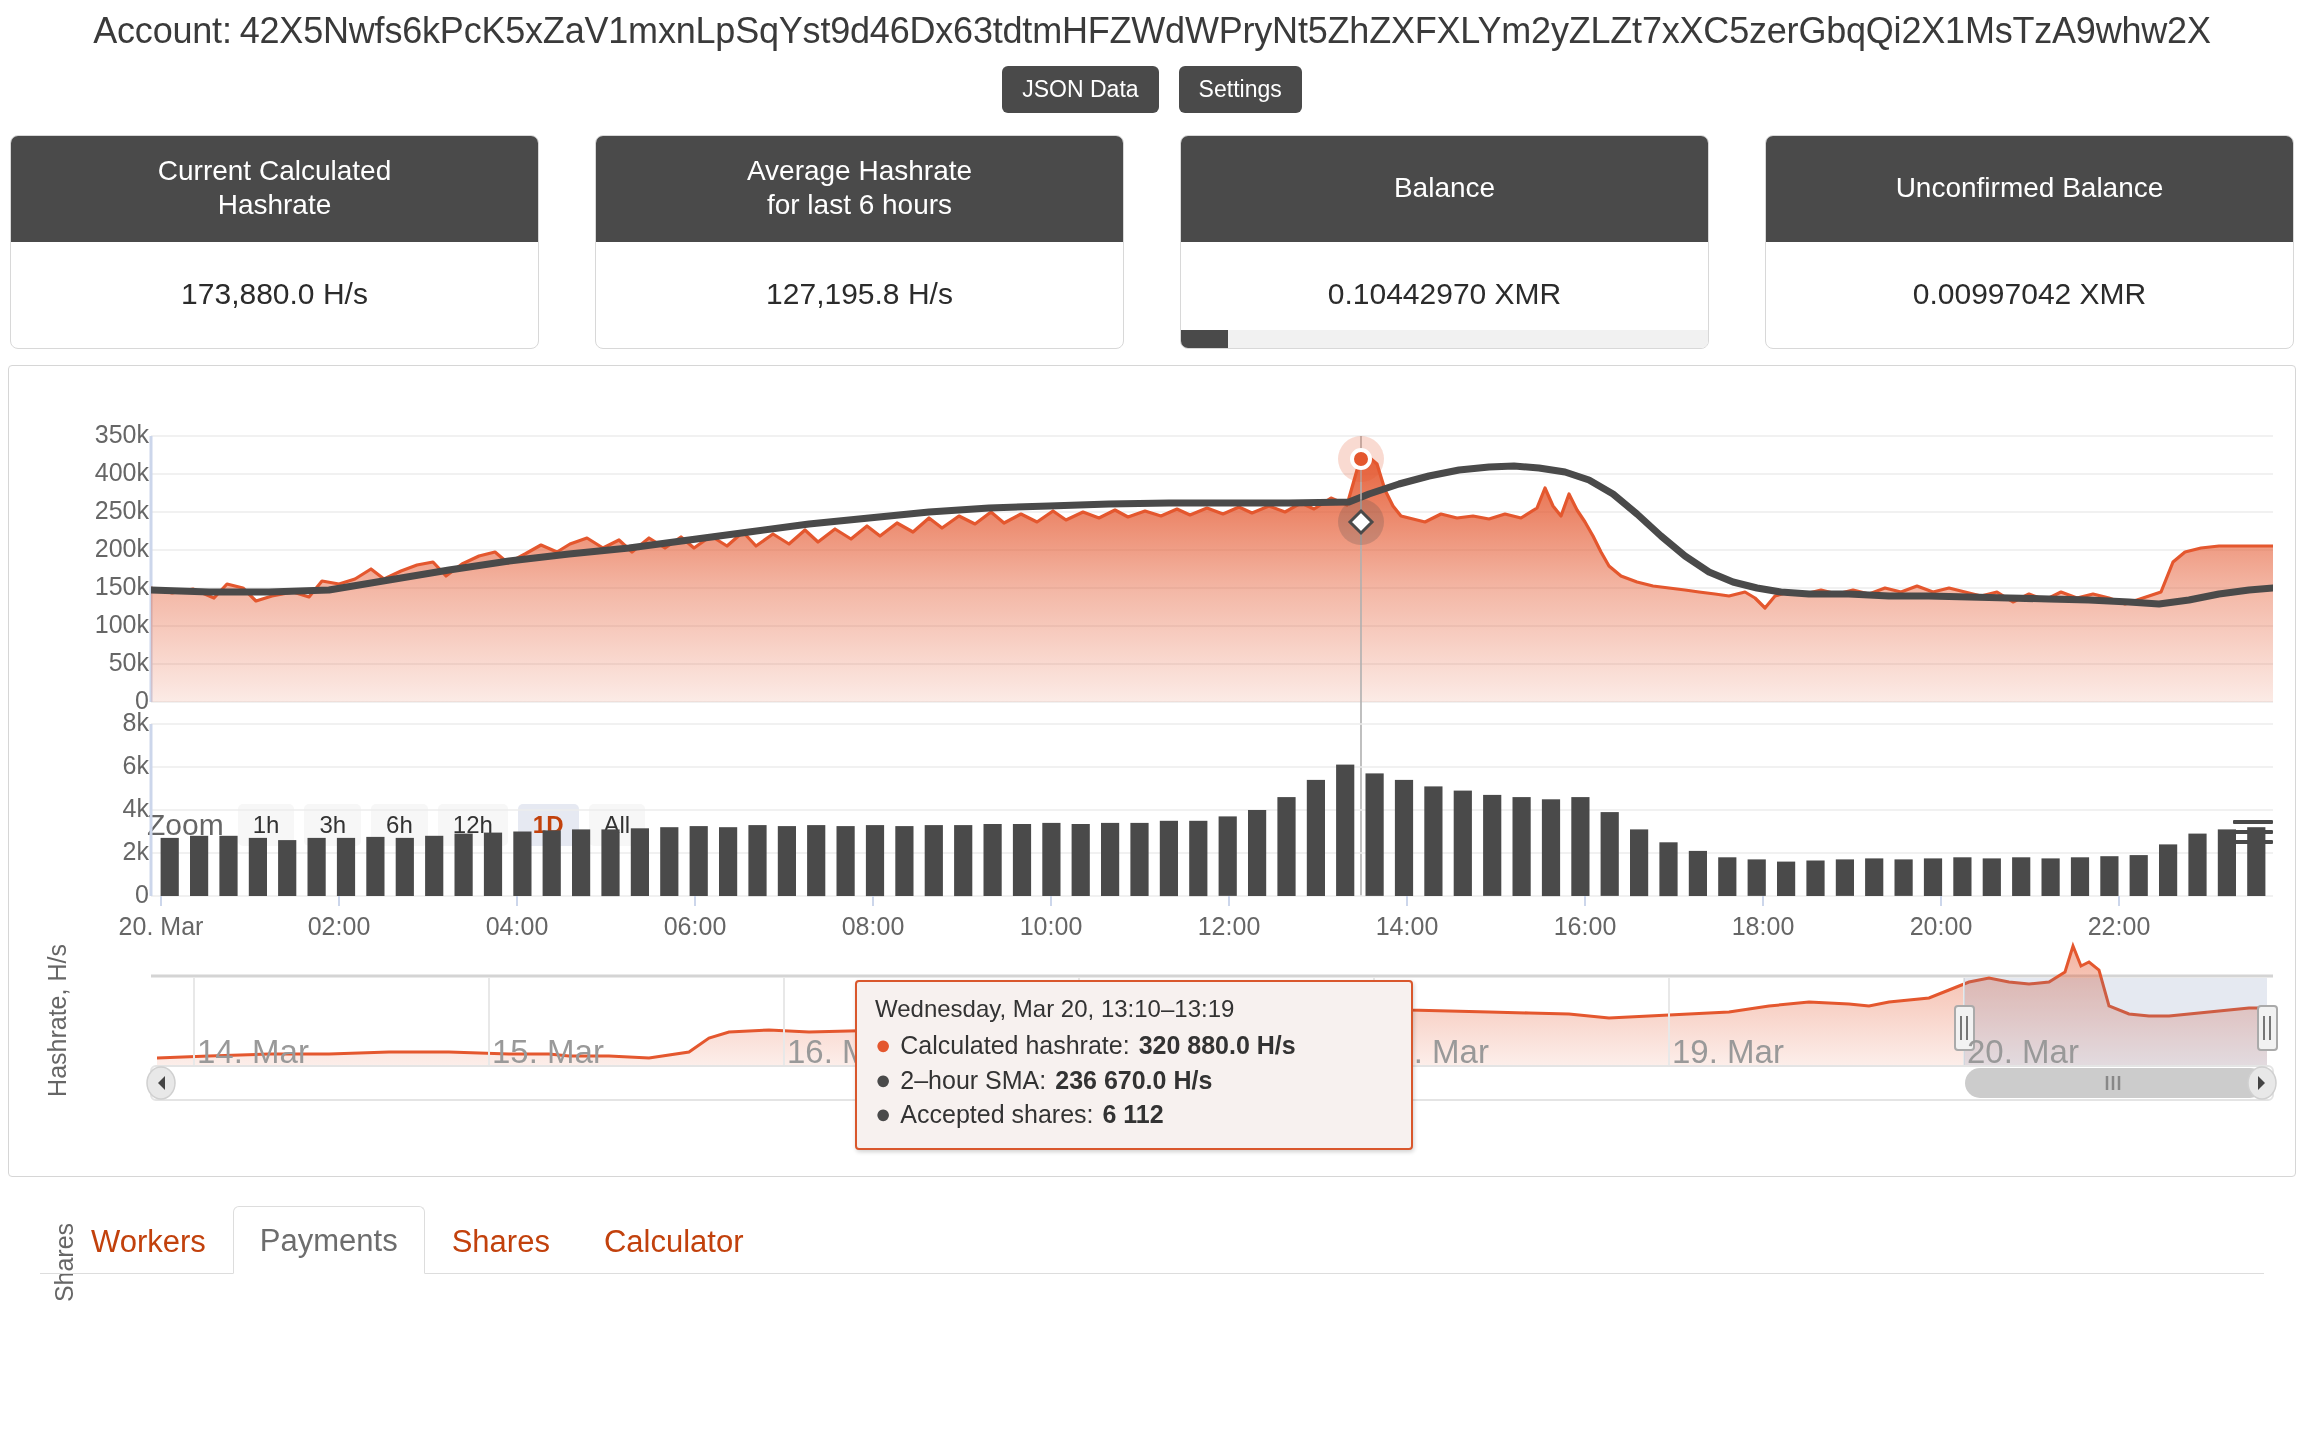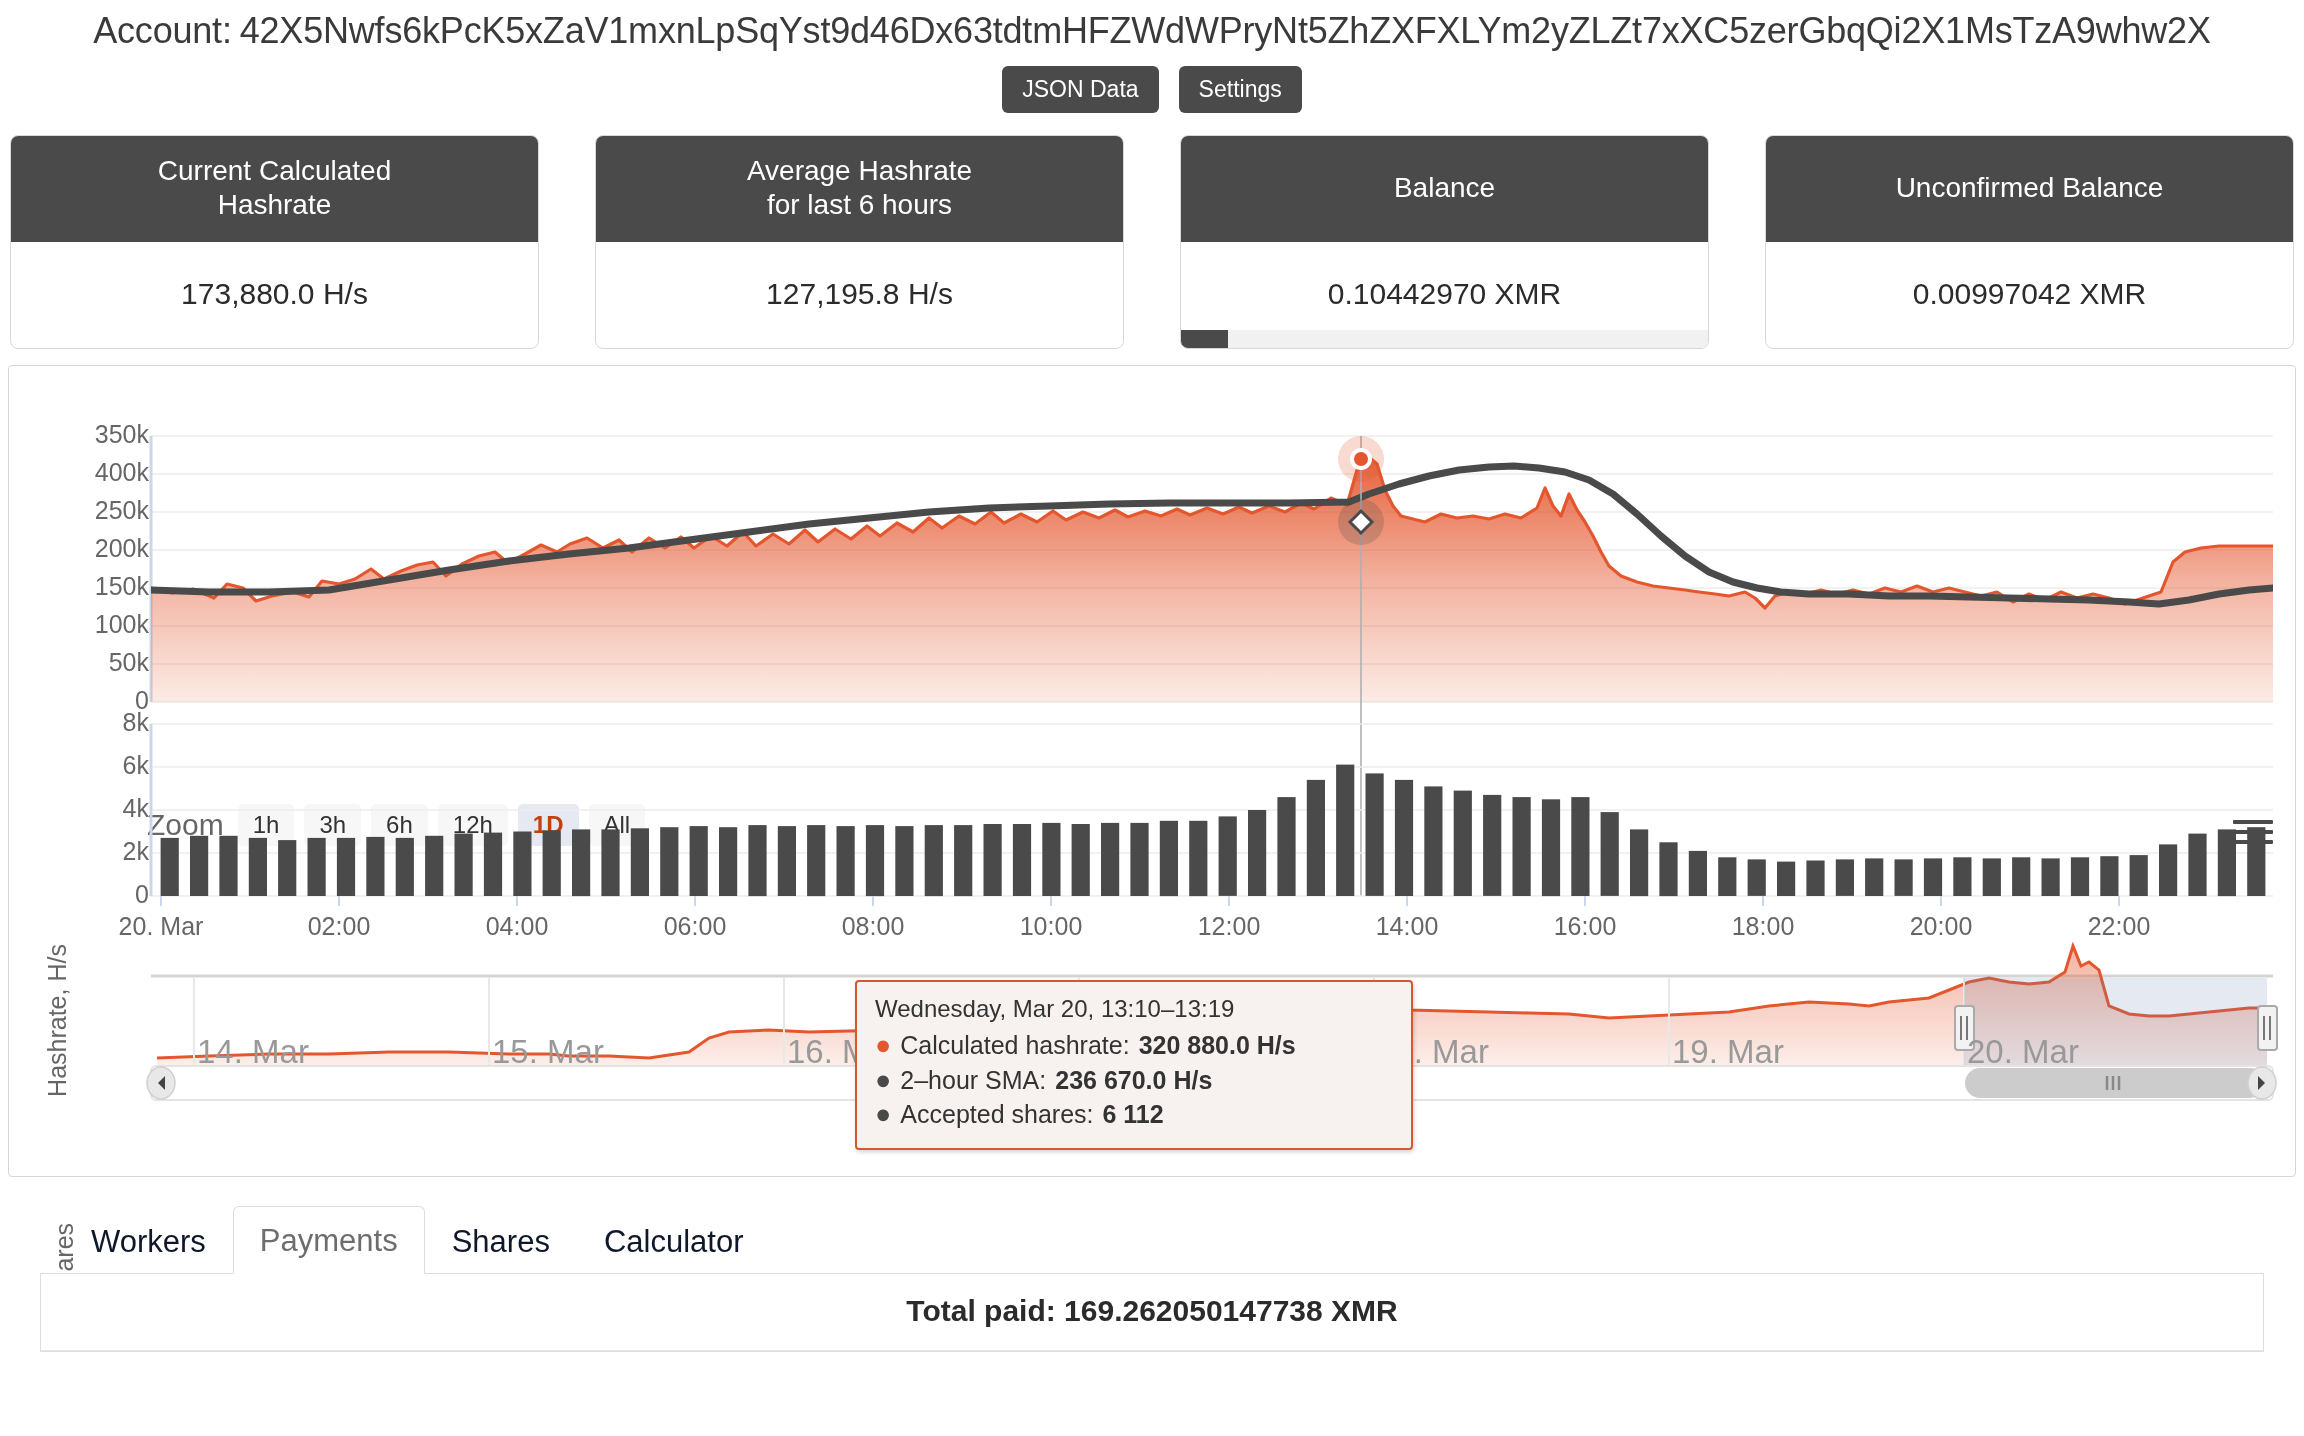--- a/index.html
+++ b/index.html
@@ -201,21 +201,21 @@
   }
   #tab-strip {
     display: flex;
     align-items: flex-end;
     border-bottom: 1px solid #dddddd;
     padding-left: 24px;
     gap: 0px;
   }
   .tab {
     font-size: 31px;
-    color: #0f172a;
+    color: #c2410c;
     padding: 16px 26px 14px 26px;
     cursor: pointer;
     background: transparent;
     border: 1px solid transparent;
     border-bottom: none;
     position: relative;
     top: 1px;
     white-space: nowrap;
   }
   .tab.active {
@@ -675,16 +675,13 @@
 
 </div>
 
 <div id="bottom-section">
   <div id="tab-strip">
     <div class="tab">Workers</div>
     <div class="tab active">Payments</div>
     <div class="tab">Shares</div>
     <div class="tab">Calculator</div>
   </div>
-  <div id="tab-content">
-    <div id="total-paid">Total paid: 169.262050147738 XMR</div>
-  </div>
 </div>
 
 </body></html>

